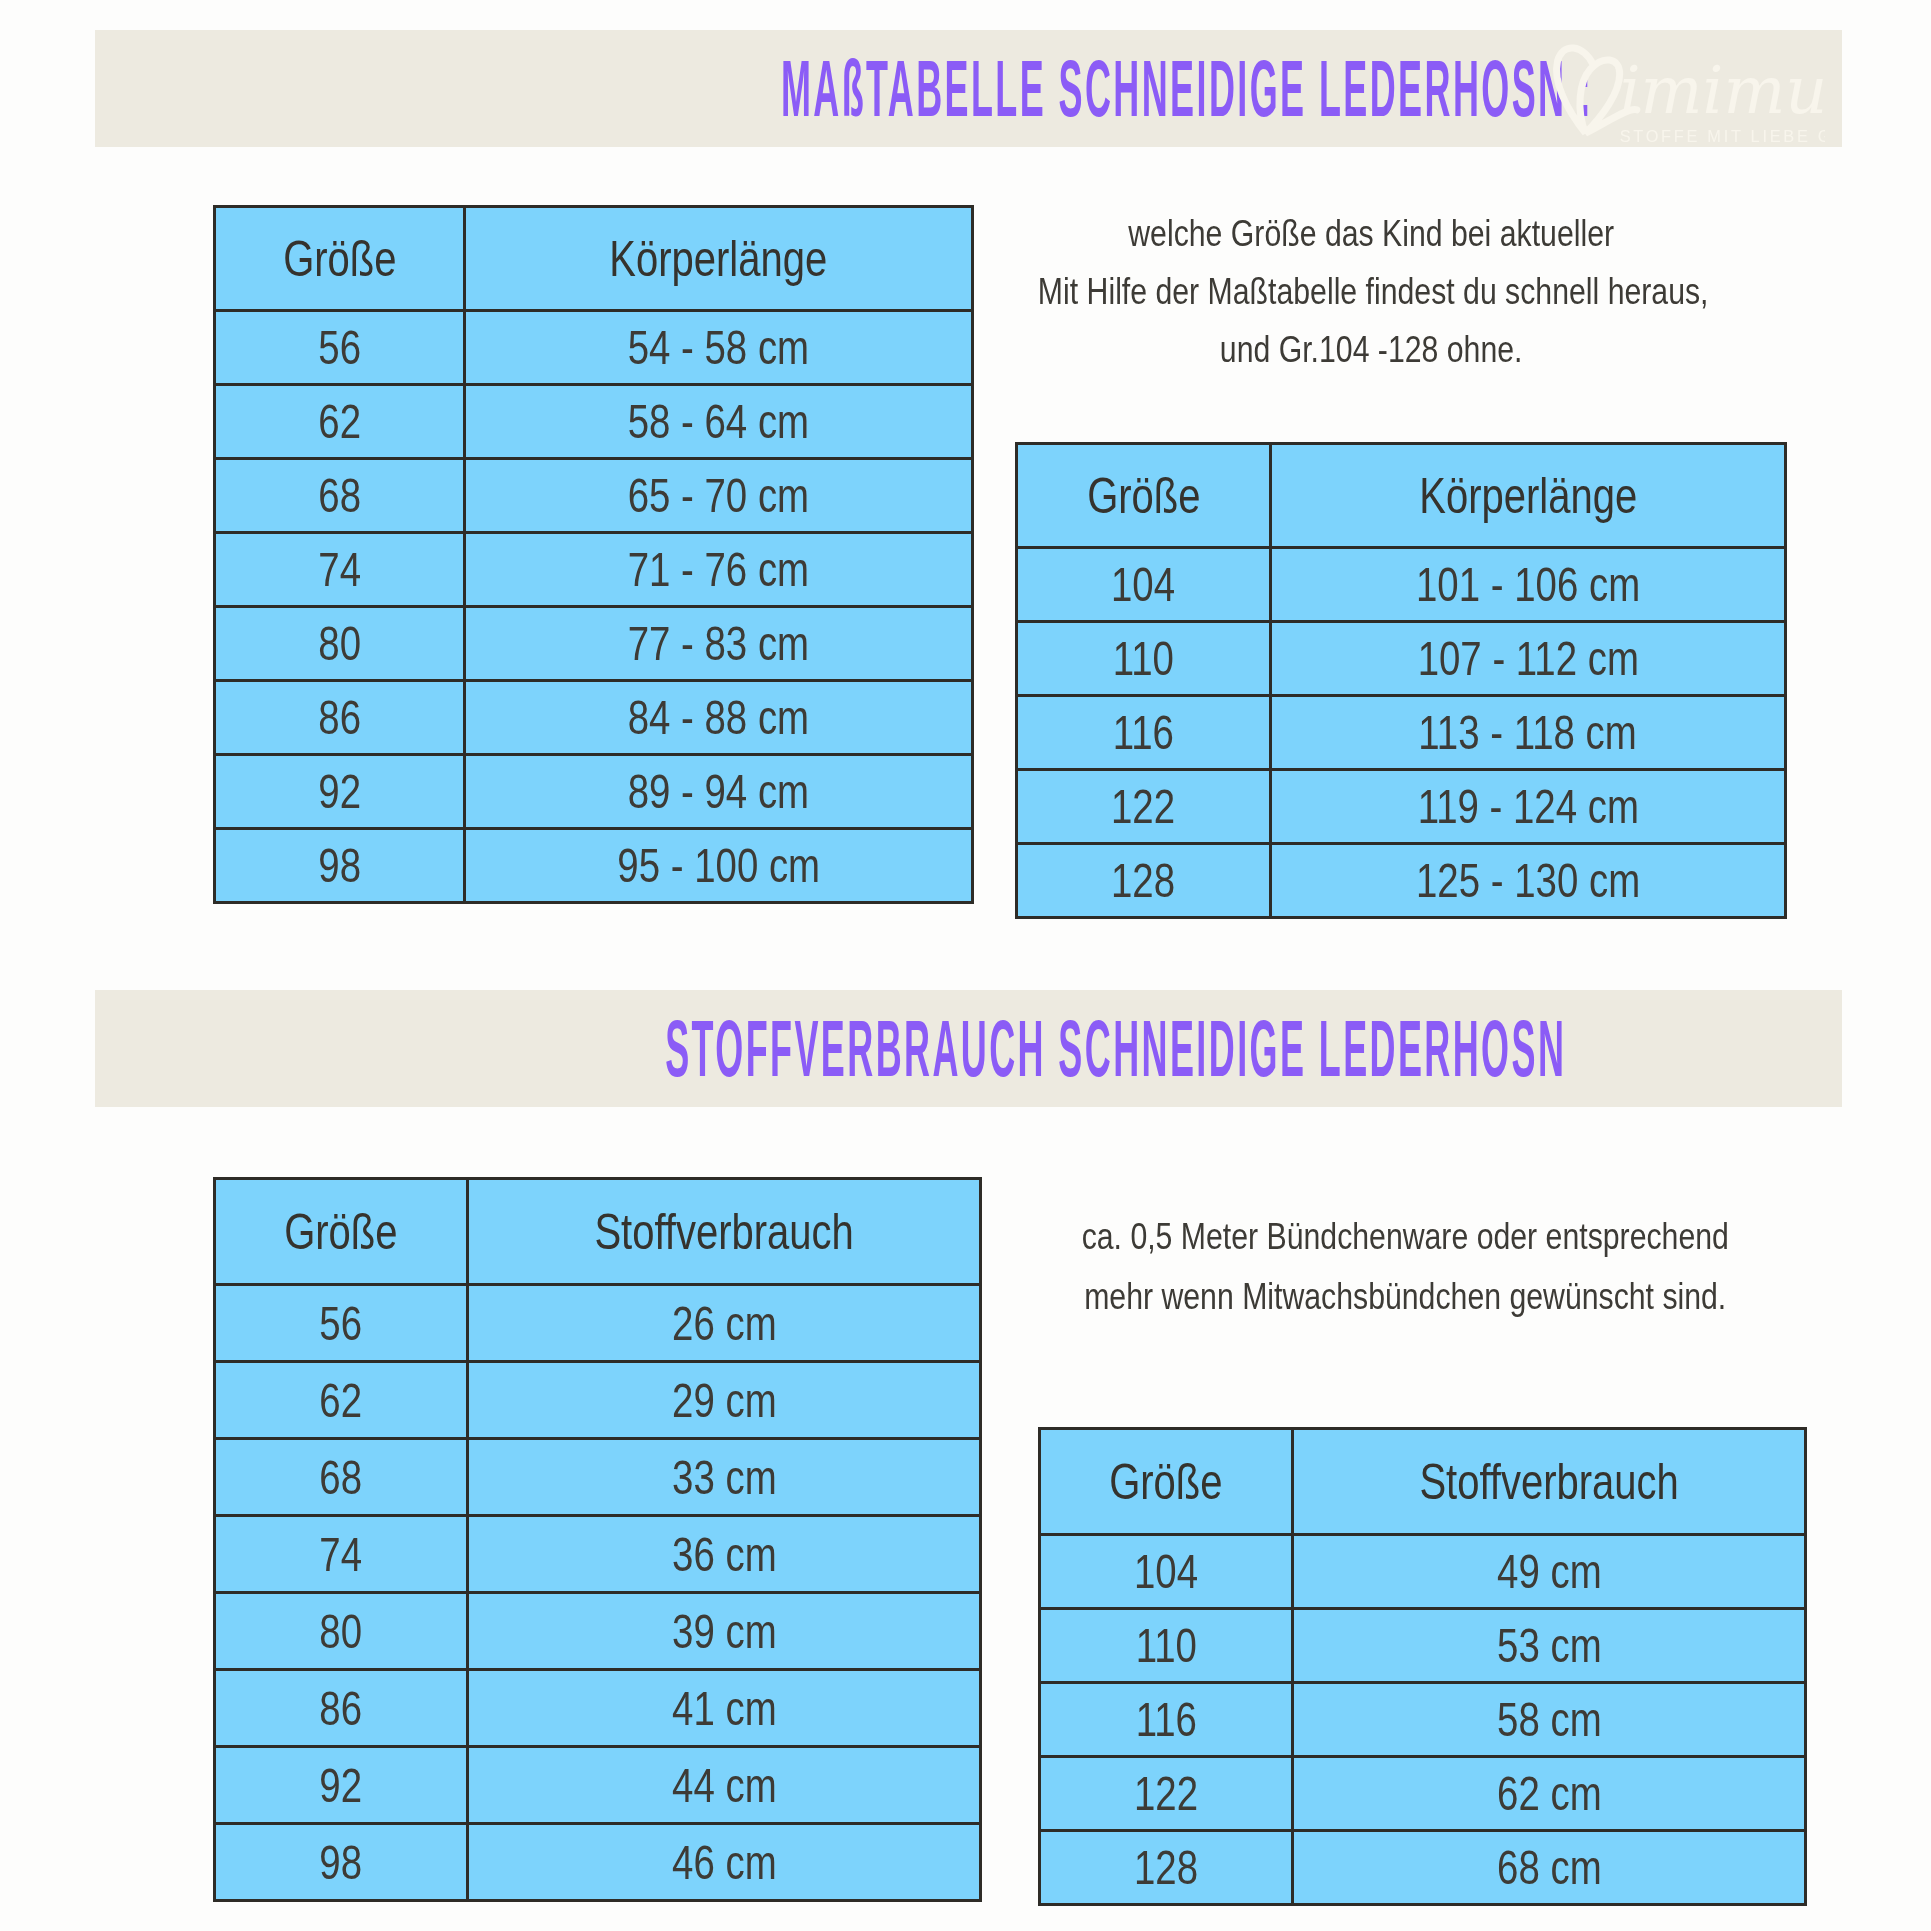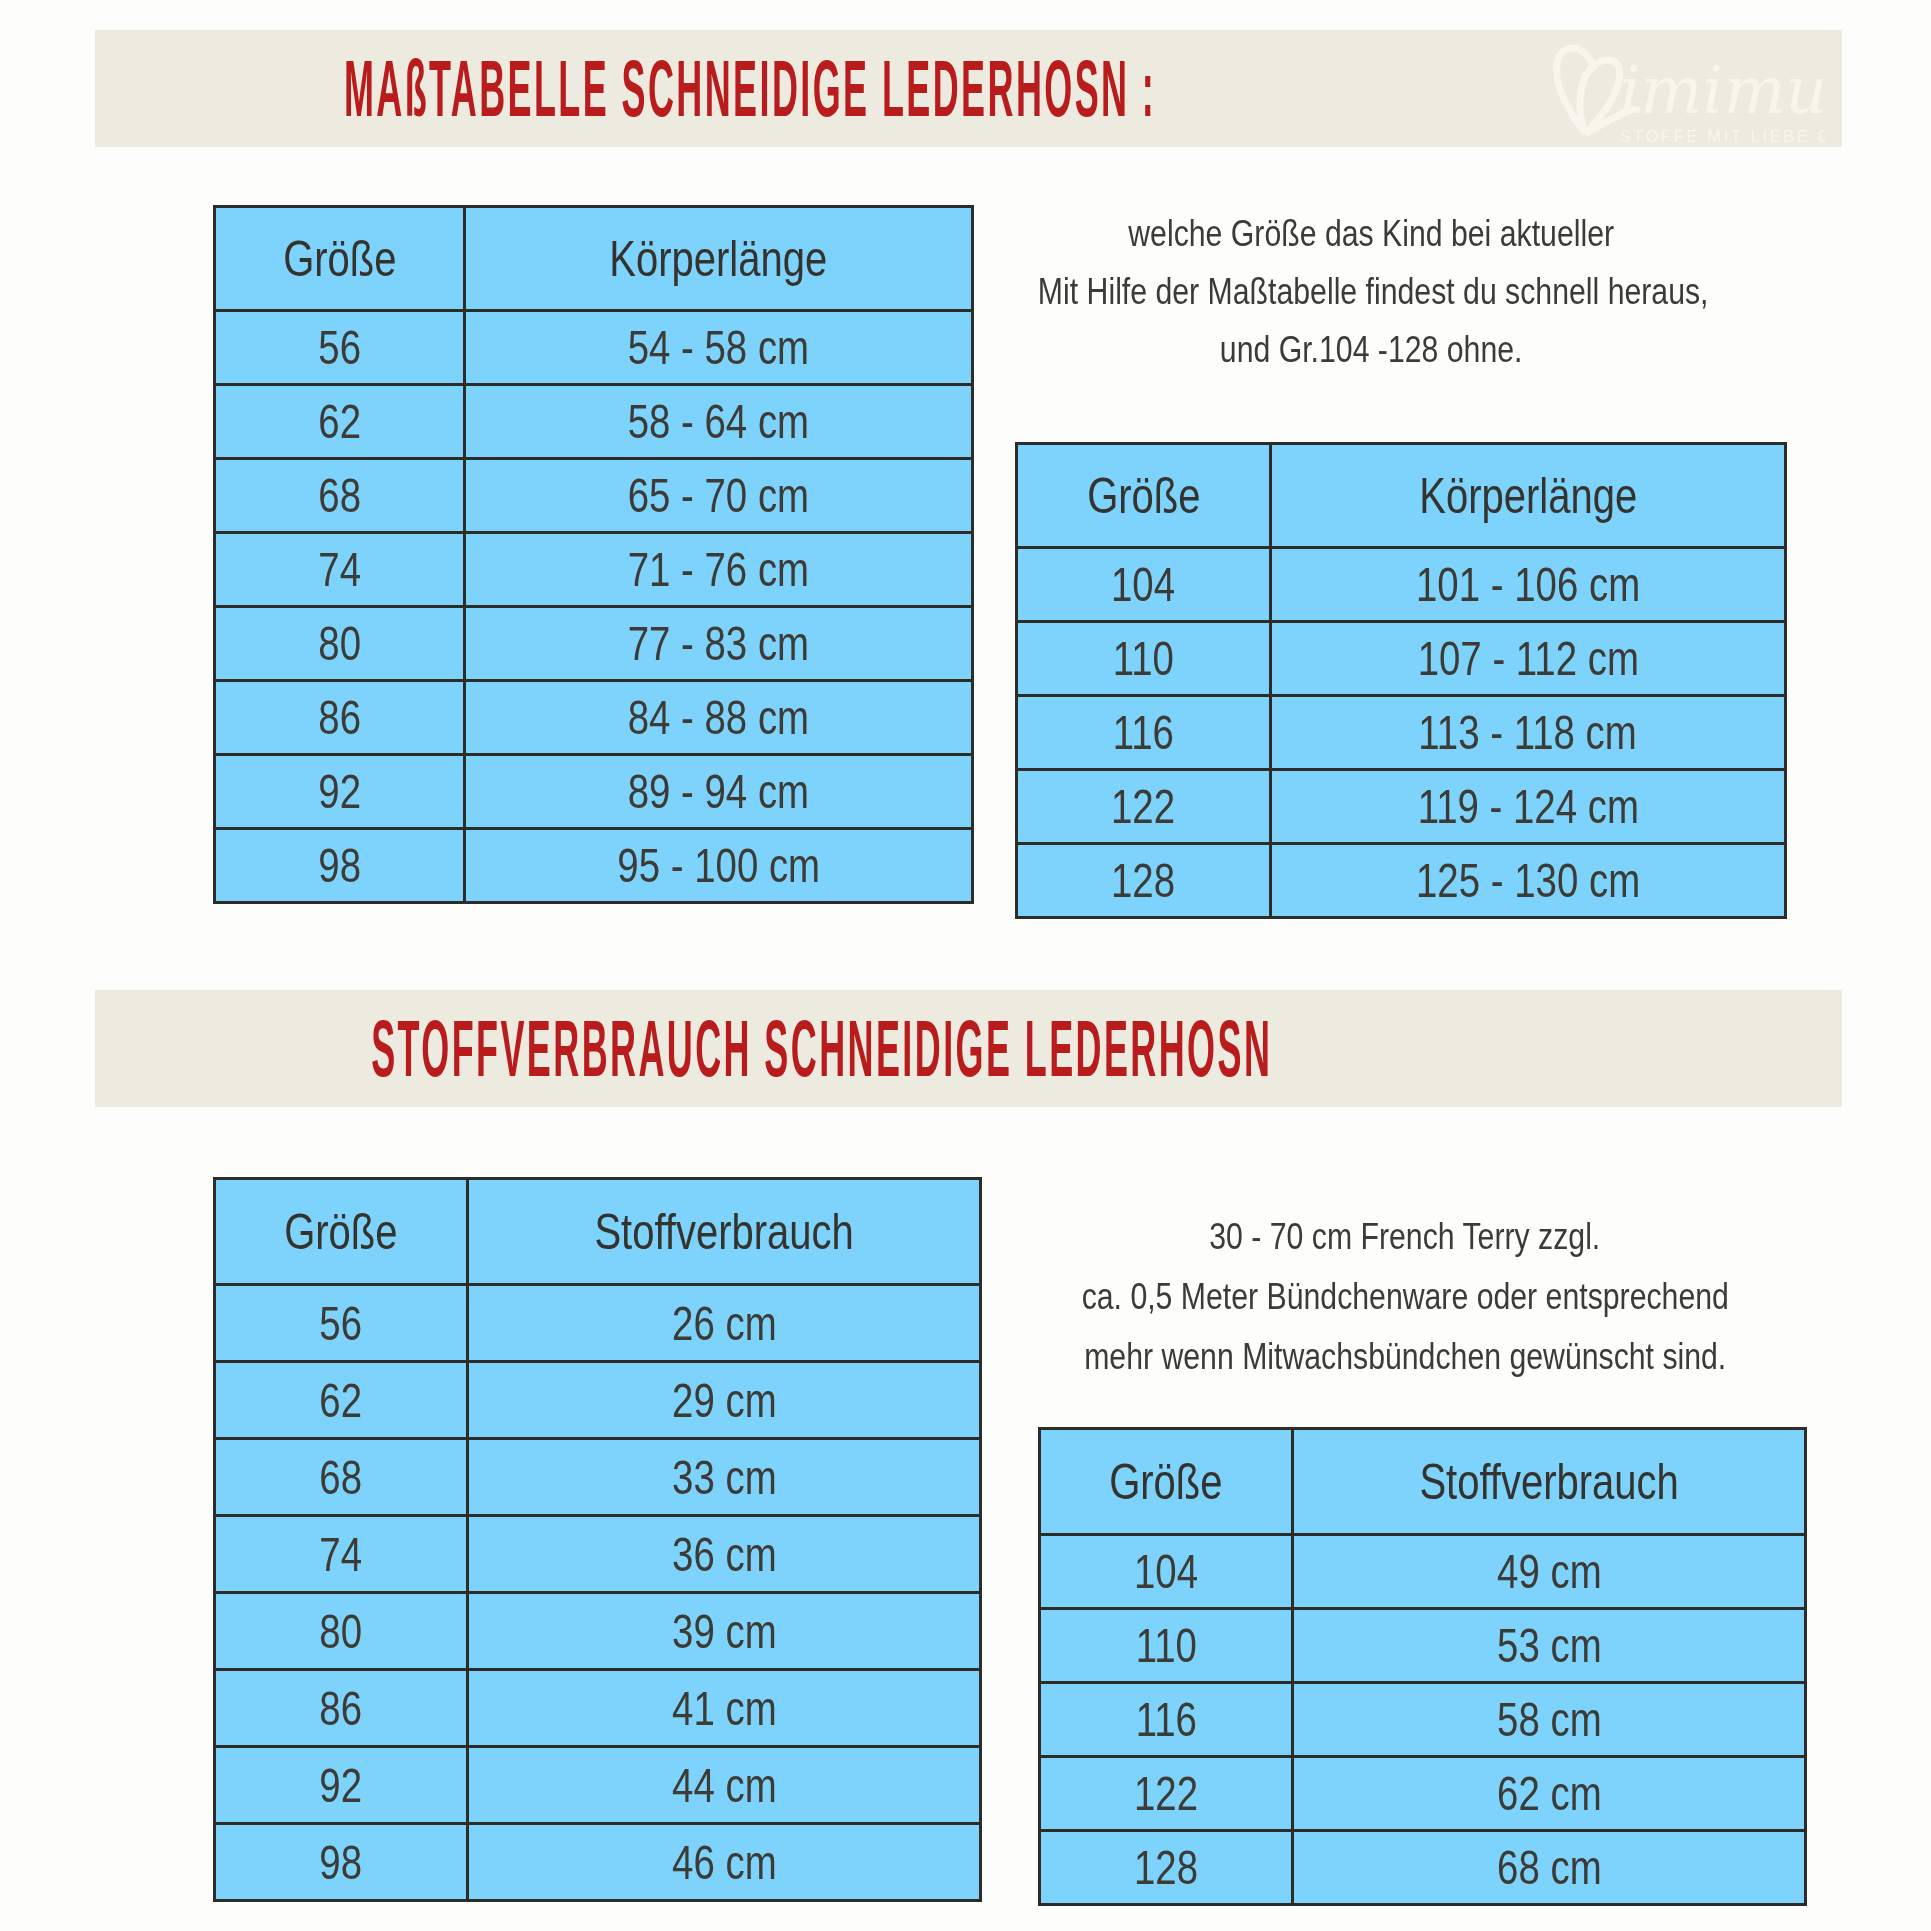--- a/index.html
+++ b/index.html
@@ -13,22 +13,22 @@
 
   
   .banner {
     position:absolute; left:95px; width:1747px; height:117px;
     background:#edeae0;
   }
   .banner1 { top:30px; }
   .banner2 { top:990px; }
   .banner-title {
     position:absolute; inset:0;
-    display:flex; align-items:center; justify-content:flex-start;
-    white-space:nowrap; font-weight:700; color:#b91c1c;
+    display:flex; align-items:center; justify-content:flex-end;
+    white-space:nowrap; font-weight:700; color:#8b5cf6;
   }
   .banner-title .hand {
     display:inline-block; font-size:58px; letter-spacing:3.9px;
     transform:scale(0.62, 1.38); transform-origin:50% 54%;
   }
 
   
   .logo {
     position:absolute; top:4.7px; right:17px; width:280px; height:117px;
     color:#f8f5ec;
@@ -234,21 +234,20 @@
           <td><span class="t">44 cm</span></td>
         </tr>
       <tr>
           <td><span class="t">98</span></td>
           <td><span class="t">46 cm</span></td>
         </tr>
     </tbody>
   </table>
 
   <div class="info info2">
-    <p><span>30 - 70 cm French Terry zzgl.</span></p>
     <p><span>ca. 0,5 Meter Bündchenware oder entsprechend</span></p>
     <p><span>mehr wenn Mitwachsbündchen gewünscht sind.</span></p>
   </div>
 
   <table class="grid t-bottom-right">
     <colgroup>
         <col class="c1">
         <col class="c2">
       </colgroup>
     <thead>

